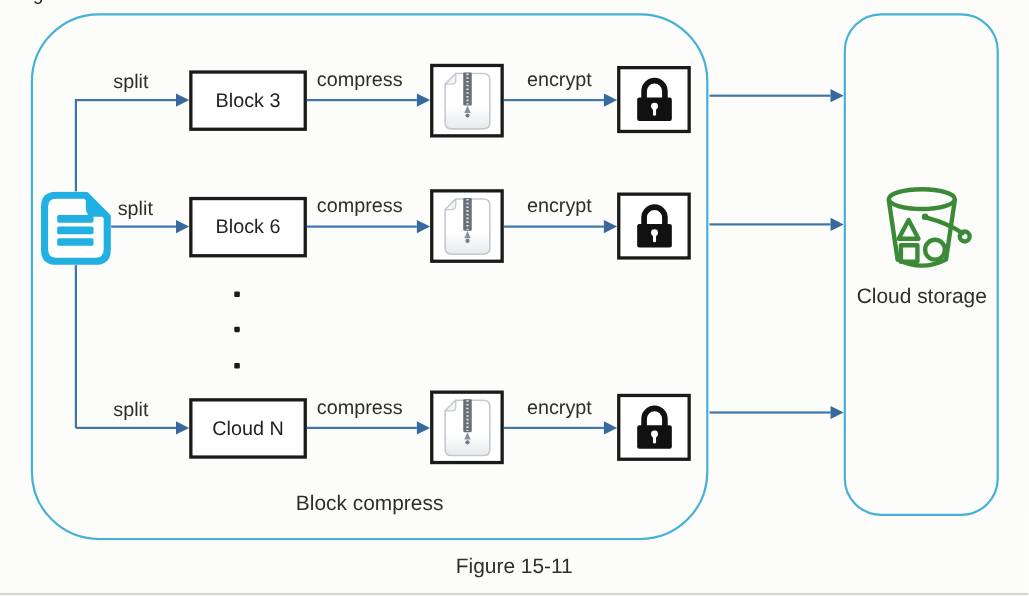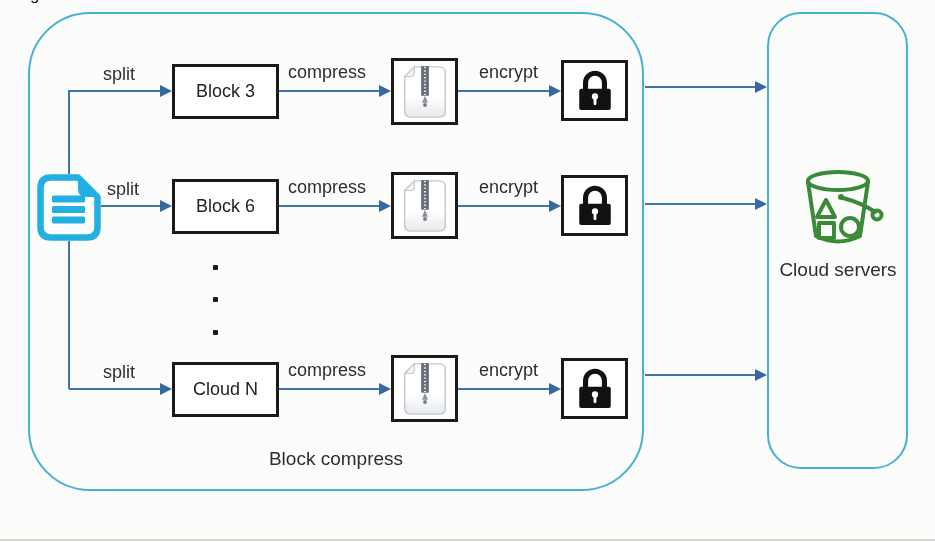--- a/index.html
+++ b/index.html
@@ -65,21 +65,21 @@
   <svg class="bucket" viewBox="0 0 92 88" fill="none" stroke="#3b8a38" stroke-width="4" stroke-linecap="round" stroke-linejoin="round">
     <ellipse cx="46" cy="17" rx="30" ry="9"></ellipse>
     <path d="M16 18 L24 72 Q46 83 68 72 L76 18"></path>
     <path d="M34 36 L25 53 H43 Z"></path>
     <rect x="27" y="59" width="15" height="15"></rect>
     <circle cx="58" cy="63" r="9"></circle>
     <circle cx="49" cy="33" r="3" fill="#3b8a38" stroke="none"></circle>
     <path d="M51 34 Q70 39 83 48"></path>
     <circle cx="85" cy="51" r="4.5"></circle>
   </svg>
-  <div class="cloud-lbl">Cloud servers</div>
+  <div class="cloud-lbl">Cloud storage</div>
 
   <svg class="filedoc" viewBox="0 0 64 67">
     <path d="M14 3.5 H41 L60.5 23 V53 Q60.5 63.5 50 63.5 H14 Q3.5 63.5 3.5 53 V14 Q3.5 3.5 14 3.5 Z" fill="#ffffff" stroke="#22b0e3" stroke-width="6.5" stroke-linejoin="round"></path>
     <path d="M42 4 V15 q0 7 7 7 h11 Z" fill="#22b0e3" stroke="#22b0e3" stroke-width="2" stroke-linejoin="round"></path>
     <rect x="15" y="21.5" width="33" height="7" rx="1.5" fill="#22b0e3"></rect>
     <rect x="15" y="32" width="33" height="7" rx="1.5" fill="#22b0e3"></rect>
     <rect x="15" y="42.5" width="33" height="7" rx="1.5" fill="#22b0e3"></rect>
   </svg>
 
   <div class="vline" style="left:68px;top:90px;height:84px"></div>
@@ -199,15 +199,16 @@
     <svg width="52" height="48" viewBox="0 0 66 60">
       <path d="M21 30 V19.5 a12 12 0 0 1 24 0 V30" fill="none" stroke="#111" stroke-width="6.5"></path>
       <rect x="13" y="27" width="40" height="27" rx="2.5" fill="#111"></rect>
       <circle cx="33" cy="37" r="4" fill="#fff"></circle>
       <rect x="31.2" y="39" width="3.6" height="9" rx="1.8" fill="#fff"></rect>
     </svg>
   </div>
   <div class="line" style="left:645px;top:374px;width:110px"></div>
   <div class="arrowhead" style="left:755px;top:369px"></div>
 
+  <div class="caption">Figure 15-11</div>
   <div class="bottom-edge"></div>
 
 </div>
 
 </body></html>

